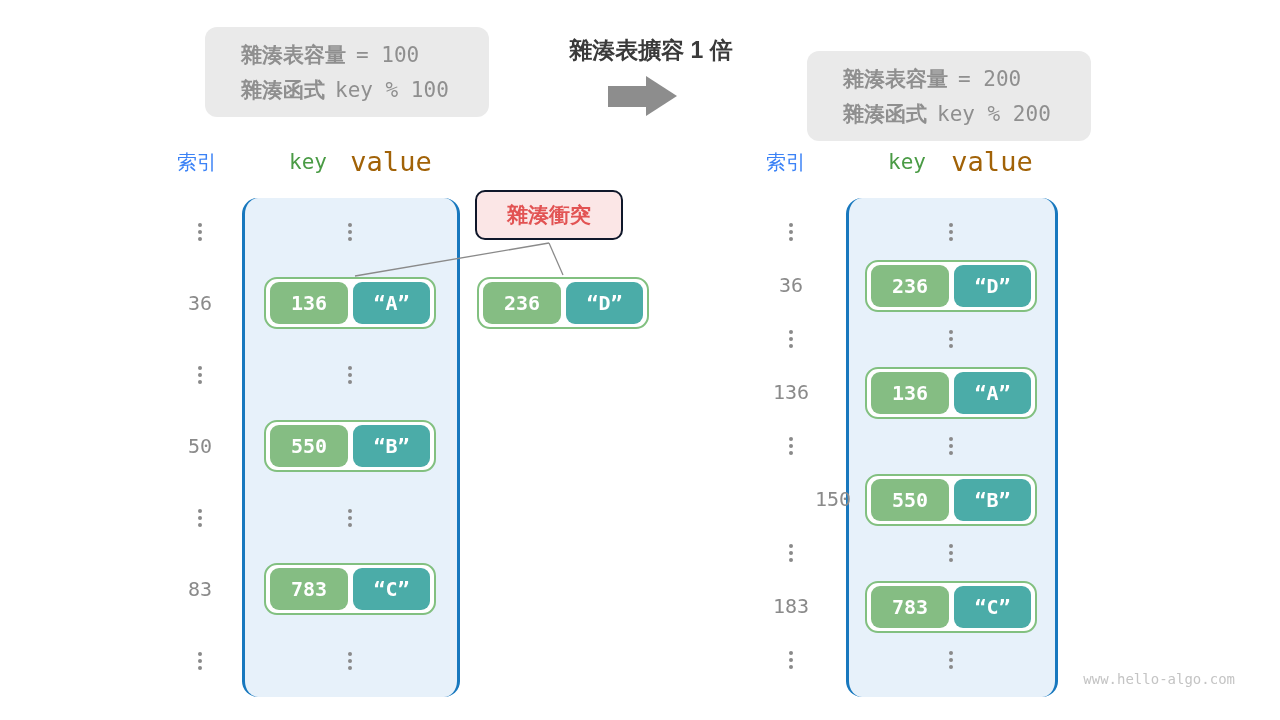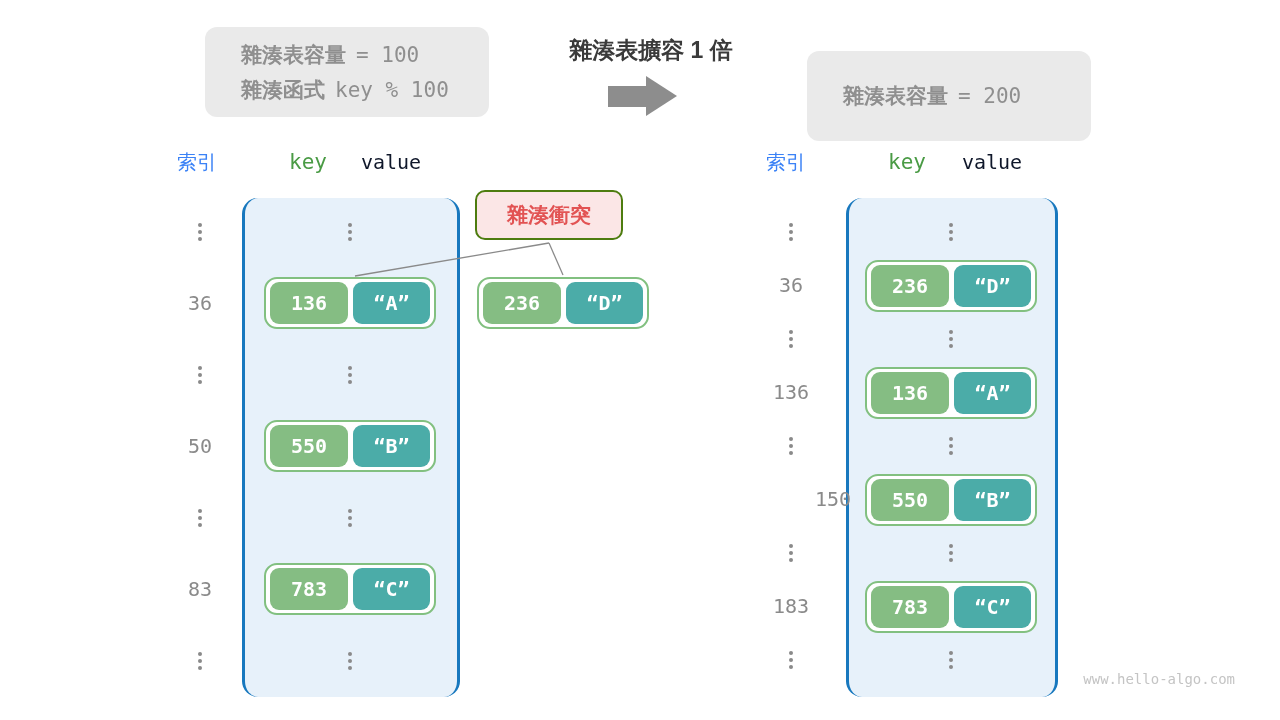--- a/index.html
+++ b/index.html
@@ -26,21 +26,21 @@
   
   .arrow{position:absolute;left:608px;top:76px;width:70px;height:40px;}
   .arrow .shaft{position:absolute;left:0;top:10px;width:38px;height:21px;background:#8d8d8d;}
   .arrow .head{position:absolute;left:38px;top:0;width:0;height:0;
     border-left:31px solid #8d8d8d;border-top:20px solid transparent;border-bottom:20px solid transparent;}
 
   
   .hdr{position:absolute;top:149px;height:26px;line-height:26px;transform:translateX(-50%);white-space:nowrap;}
   .hdr-index{font-size:20px;color:#3b82f6;}
   .hdr-key{font-family:"DejaVu Sans Mono",monospace;font-size:21px;color:#4a9b45;}
-  .hdr-value{font-family:"DejaVu Sans Mono",monospace;font-size:20px;color:#0f172a;}
+  .hdr-value{font-family:"DejaVu Sans Mono",monospace;font-size:27px;color:#a16207;}
 
   
   .bucket{
     position:absolute;top:198px;height:499px;background:#e7f1fa;
     border-left:3px solid #1878be;border-right:3px solid #1878be;border-radius:16px;
     box-sizing:border-box;
   }
 
   
   .vdots{position:absolute;width:4px;height:4px;border-radius:50%;background:#8a8a8a;
@@ -60,21 +60,21 @@
     height:42px;border-radius:9px;display:flex;align-items:center;justify-content:center;
     font-family:"DejaVu Sans Mono",monospace;font-size:20px;font-weight:bold;color:#ffffff;
     white-space:nowrap;
   }
   .cell-key{width:78px;background:#85bd83;}
   .cell-value{width:77px;background:#4baca8;}
 
   
   .collision-box{
     position:absolute;left:475px;top:190px;width:148px;height:50px;
-    background:#fbe6e6;border:2px solid #4d7c0f;border-radius:10px;box-sizing:border-box;
+    background:#fbe6e6;border:2px solid #0f172a;border-radius:10px;box-sizing:border-box;
     display:flex;align-items:center;justify-content:center;
     font-size:21px;font-weight:bold;color:#e25353;
   }
 
   .lines-overlay{position:absolute;left:0;top:0;width:1280px;height:720px;pointer-events:none;}
 
   .watermark{
     position:absolute;right:45px;top:671px;
     font-family:"DejaVu Sans Mono",monospace;font-size:14px;color:#c4c4c4;
   }
@@ -96,20 +96,23 @@
   <div class="title">雜湊表擴容 1 倍</div>
 
   <div class="arrow">
     <div class="shaft"></div>
     <div class="head"></div>
   </div>
 
   <div class="gray-box" style="left:807px;top:27px;margin-top:24px;">
     <div class="gline">
       <span class="glabel">雜湊表容量</span><span class="gcode">= 200</span>
+    </div>
+    <div class="gline">
+      <span class="glabel">雜湊函式</span><span class="gcode">key % 200</span>
     </div>
   </div>
 
   <div class="hdr hdr-index" style="left:197px;">索引</div>
   <div class="hdr hdr-key" style="left:308px;">key</div>
   <div class="hdr hdr-value" style="left:391px;">value</div>
 
   <div class="bucket" style="left:242px;width:218px;"></div>
 
   <div class="vdots" style="left:200px;top:223px;"></div>

